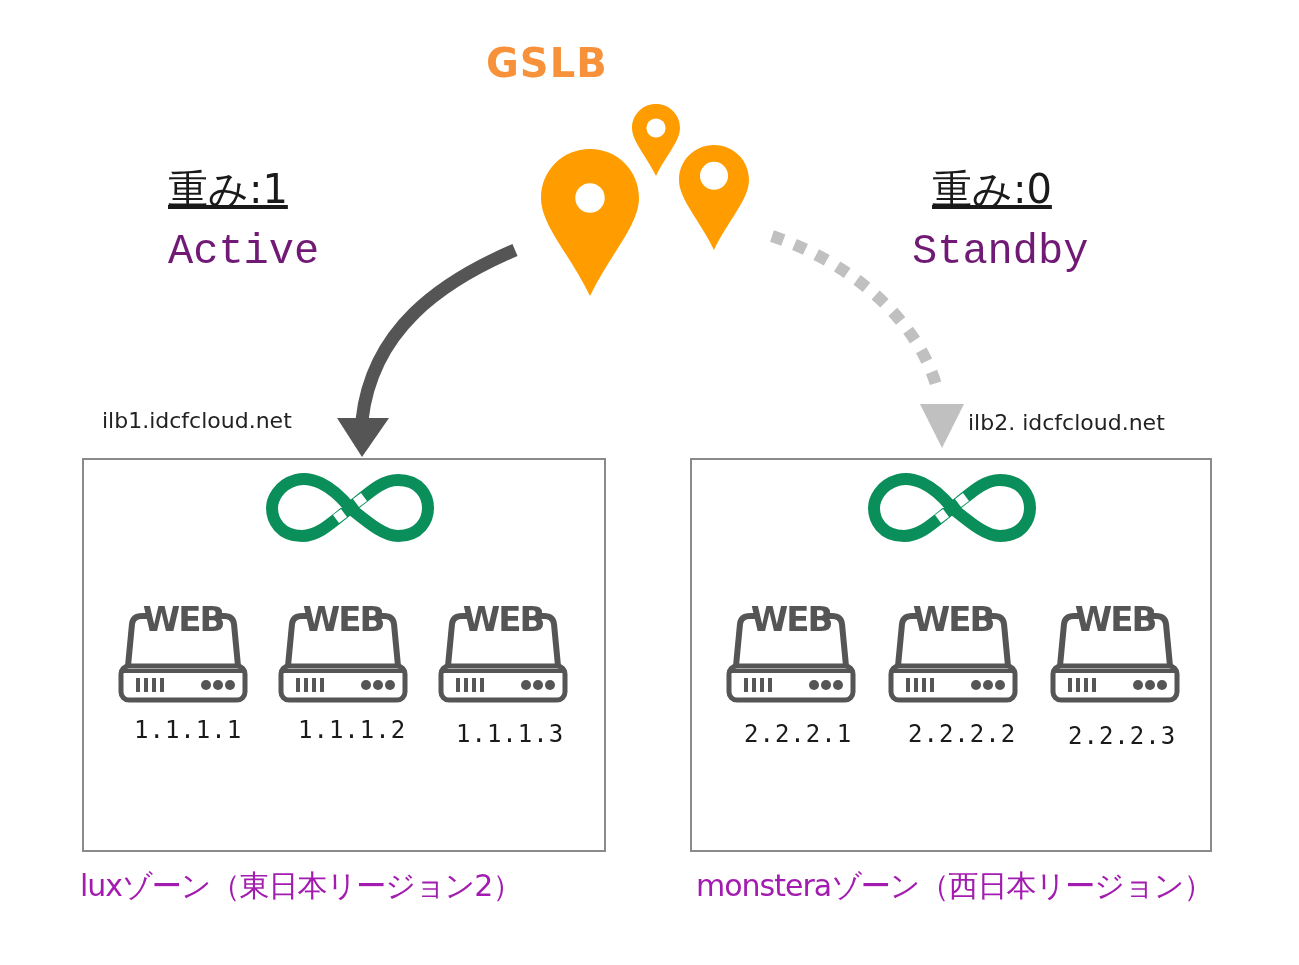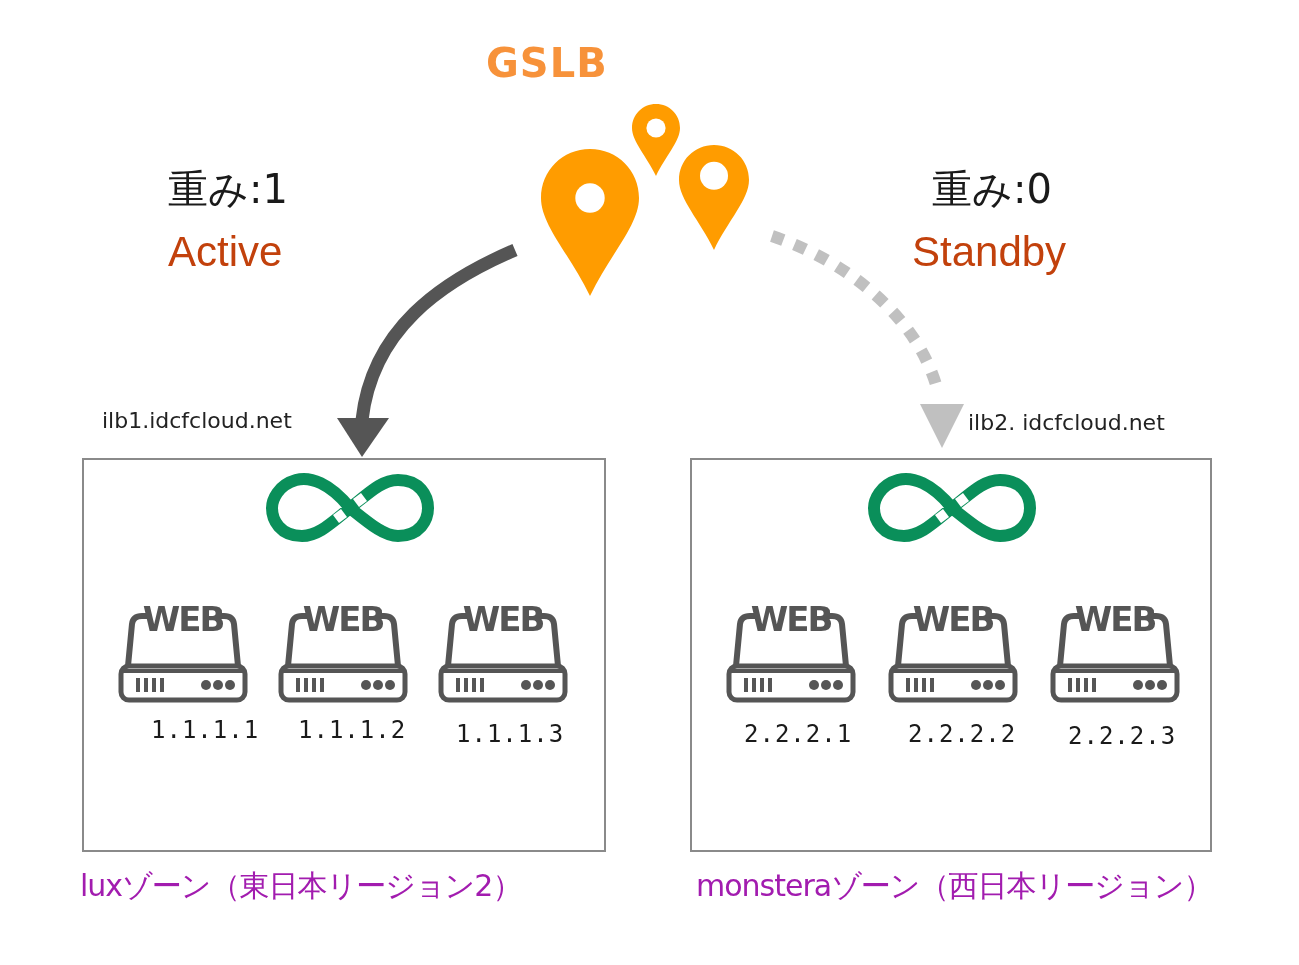--- a/index.html
+++ b/index.html
@@ -1,22 +1,22 @@
 <!DOCTYPE html>
 <html><head>
 <meta charset="utf-8">
 <style>
   html, body { margin:0; padding:0; background:#ffffff; }
   body { width:1299px; height:965px; position:relative; overflow:hidden;
          font-family:"DejaVu Sans","Liberation Sans",sans-serif; }
   .abs { position:absolute; }
   #gslb-title { left:486px; top:40px; font-size:40px; font-weight:bold; color:#f7923a;
                 font-family:"DejaVu Sans",sans-serif; letter-spacing:1px; }
-  .weight { font-size:40px; color:#1a1a1a; font-family:"DejaVu Sans",sans-serif; }
-  .status { font-size:42px; color:#c2410c; font-family:Liberation Sans, sans-serif; }
+  .weight { font-size:40px; color:#1a1a1a; font-family:"DejaVu Sans",sans-serif;text-decoration:underline; }
+  .status { font-size:42px; color:#701a75; font-family:Liberation Mono, monospace; }
   #weight-left { left:168px; top:162px; }
   #status-left { left:168px; top:228px; }
   #weight-right { left:932px; top:162px; }
   #status-right { left:912px; top:228px; }
   .host { font-size:22px; color:#222; font-family:"DejaVu Sans",sans-serif; }
   #host-left { left:102px; top:408px; }
   #host-right { left:968px; top:410px; }
   .zone-box { border:2px solid #8a8a8a; background:#fff; }
   #zone-box-left { left:82px; top:458px; width:520px; height:390px; }
   #zone-box-right { left:690px; top:458px; width:518px; height:390px; }
@@ -117,21 +117,21 @@
 <div class="abs" id="gslb-title">GSLB</div>
 
 <div class="abs weight" id="weight-left">重み:1</div>
 <div class="abs status" id="status-left">Active</div>
 <div class="abs weight" id="weight-right">重み:0</div>
 <div class="abs status" id="status-right">Standby</div>
 
 <div class="abs host" id="host-left">ilb1.idcfcloud.net</div>
 <div class="abs host" id="host-right">ilb2. idcfcloud.net</div>
 
-<div class="abs ip" style="left:151px; top:716px;">1.1.1.1</div>
+<div class="abs ip" style="left:134px; top:716px;">1.1.1.1</div>
 <div class="abs ip" style="left:298px; top:716px;">1.1.1.2</div>
 <div class="abs ip" style="left:456px; top:720px;">1.1.1.3</div>
 <div class="abs ip" style="left:744px; top:720px;text-align:center;">2.2.2.1</div>
 <div class="abs ip" style="left:908px; top:720px;">2.2.2.2</div>
 <div class="abs ip" style="left:1068px; top:722px;text-align:right;">2.2.2.3</div>
 
 <div class="abs zone-label" id="zone-label-left">luxゾーン（東日本リージョン2）</div>
 <div class="abs zone-label" id="zone-label-right">monsteraゾーン（西日本リージョン）</div>
 
 </body></html>

